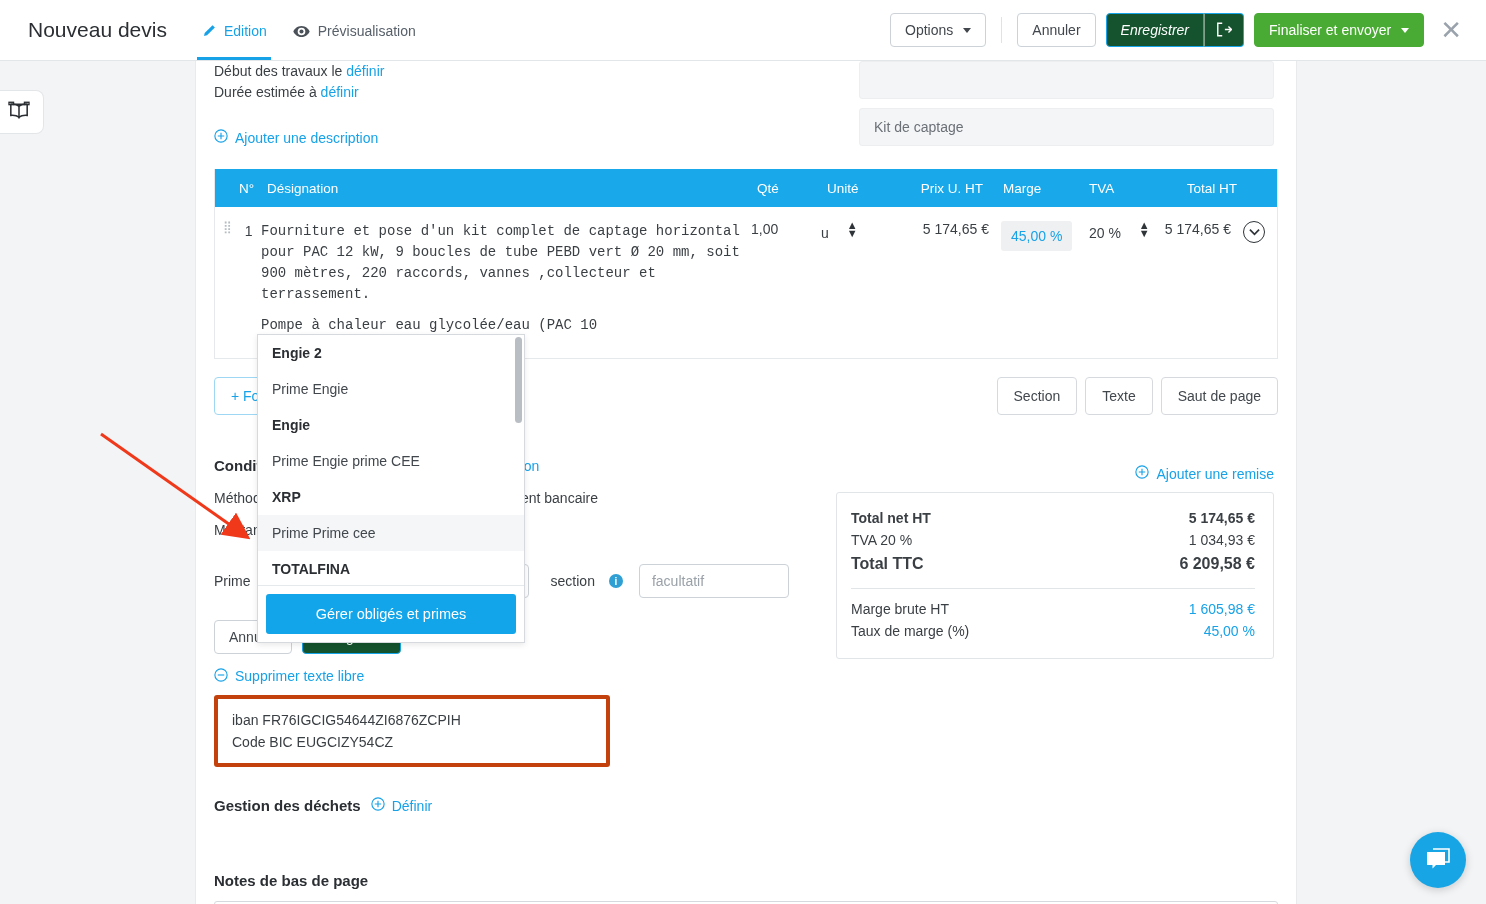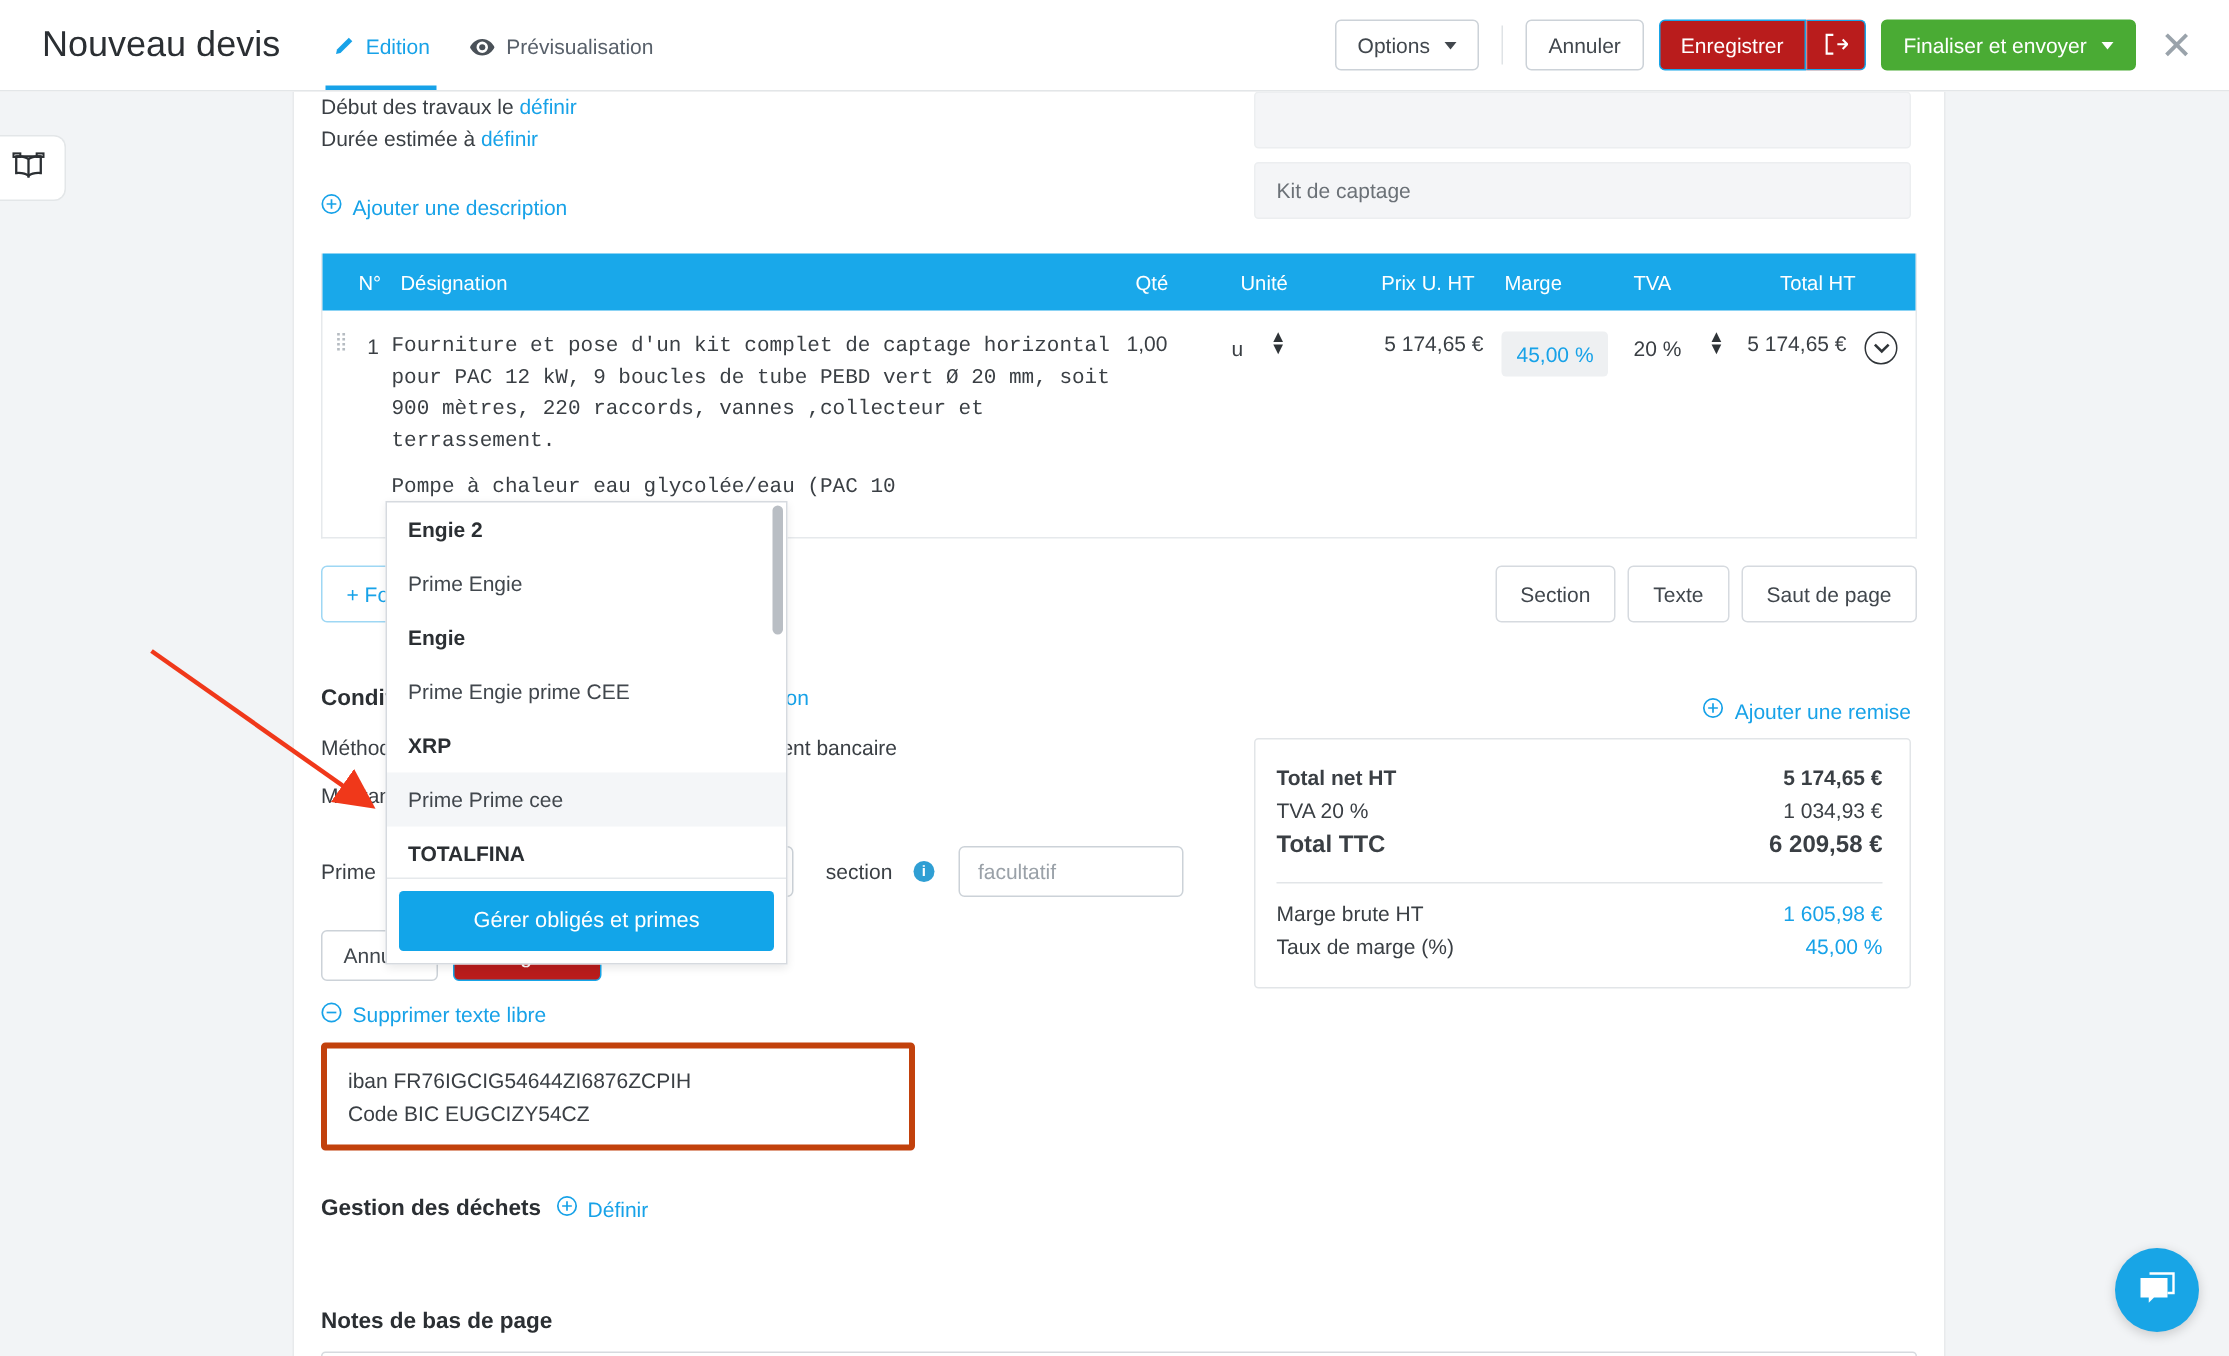--- a/index.html
+++ b/index.html
@@ -18,21 +18,21 @@
   .topbar {
     height: 61px;
     background:#fff;
     border-bottom:1px solid #e3e6e8;
     display:flex;
     align-items:center;
     padding: 0 18px 0 28px;
     position:relative;
     z-index: 40;
   }
-  .app-title { font-size:24px; color:#2b2f33; font-weight:400; margin-right:34px; white-space:nowrap;}
+  .app-title { font-size:21px; color:#2b2f33; font-weight:400; margin-right:34px; white-space:nowrap;}
   .topnav { display:flex; align-items:center; gap:26px; height:100%; }
   .topnav-item {
     display:flex; align-items:center; gap:8px;
     height:100%;
     font-size:14px;
     color:#58606a;
     cursor:pointer;
     position:relative;
     padding-top:2px;
   }
@@ -54,21 +54,21 @@
     font-size:14px;
     color:#41474d;
     font-family:inherit;
     cursor:pointer;
     display:inline-flex;
     align-items:center;
     gap:7px;
     white-space:nowrap;
     line-height:1;
   }
-  .btn-blue { background:#b91c1c; border-color:#16a5e8; color:#fff; }
+  .btn-blue { background:#14532d; border-color:#16a5e8; color:#fff;font-style:italic; }
   .btn-green { background:#4aab34; border-color:#4aab34; color:#fff; }
   .split { display:flex; }
   .split .btn:first-child { border-top-right-radius:0; border-bottom-right-radius:0; }
   .split .btn:last-child { border-top-left-radius:0; border-bottom-left-radius:0; border-left:1px solid rgba(255,255,255,.45); padding:0 11px;}
   .vsep { width:1px; height:26px; background:#dfe3e6; margin:0 5px; }
   .caret { width:0;height:0;border-left:4px solid transparent;border-right:4px solid transparent;border-top:5px solid currentColor; display:inline-block; margin-left:3px;}
   .close-x { font-size:26px; color:#9aa3ab; cursor:pointer; line-height:1; padding:0 6px; font-weight:300;}
   .rail-btn {
     position:absolute; left:-6px; top:90px;
     width:50px; height:44px;
@@ -106,20 +106,21 @@
   .grey-field {
     background:#f4f5f7;
     border:1px solid #eceef0;
     border-radius:3px;
     height:38px;
     display:flex; align-items:center;
     padding:2px 14px;
     color:#6b7177;
     font-size:14px;
     margin-bottom:9px;
+    margin-left:23px;
   }
   .grey-field.empty { color:transparent; }
 
   .add-desc { margin-top:26px; display:inline-flex; align-items:center; gap:7px; color:#17a2e8; font-size:14px; cursor:pointer;}
 
   
   .tbl { margin-top:14px; border:1px solid #e6e9ec; border-top:none; }
   .tbl-head {
     background:#19a8ea; color:#fff;
     display:flex; align-items:center;

